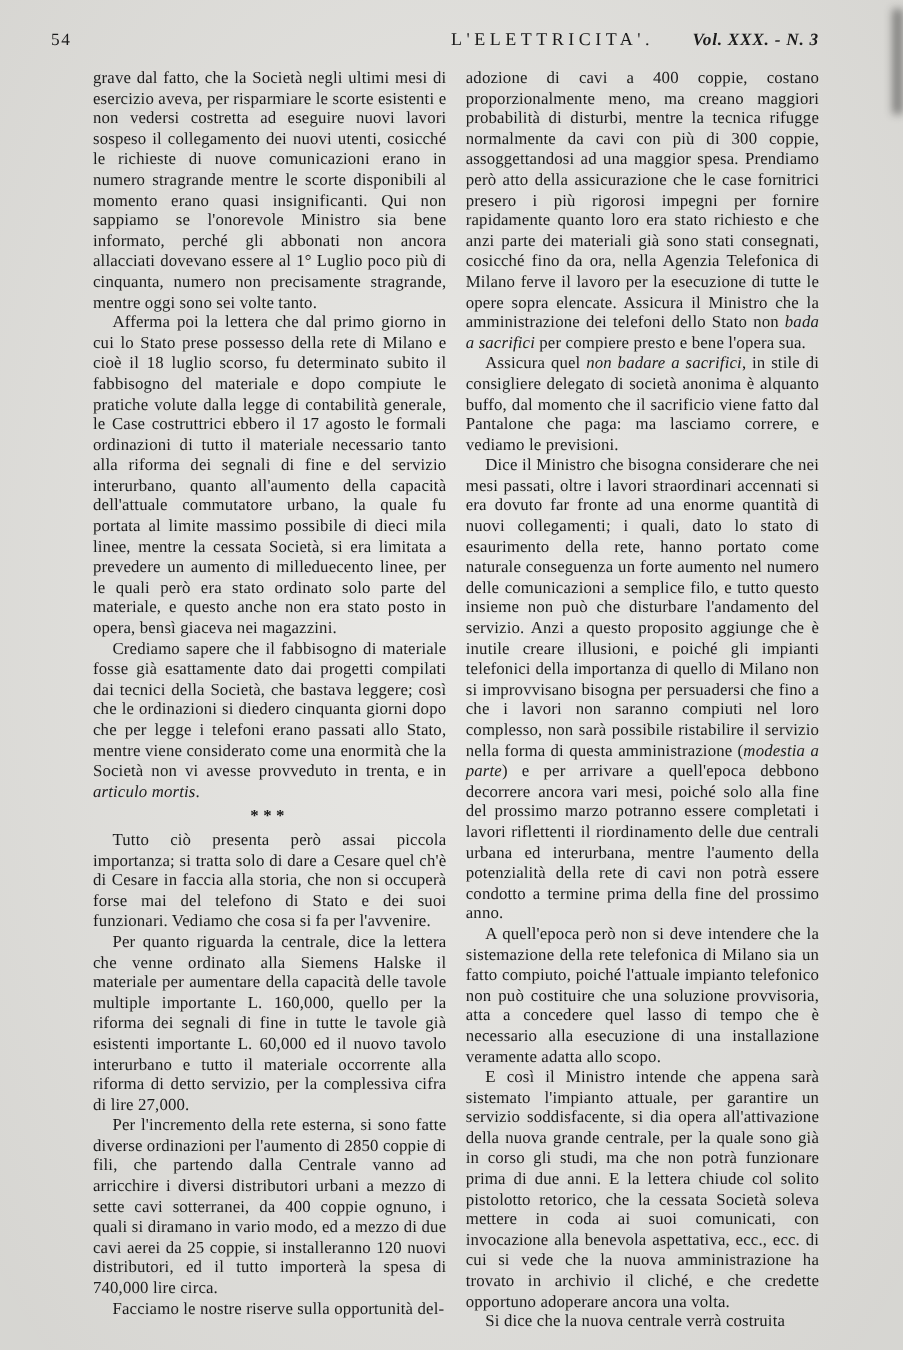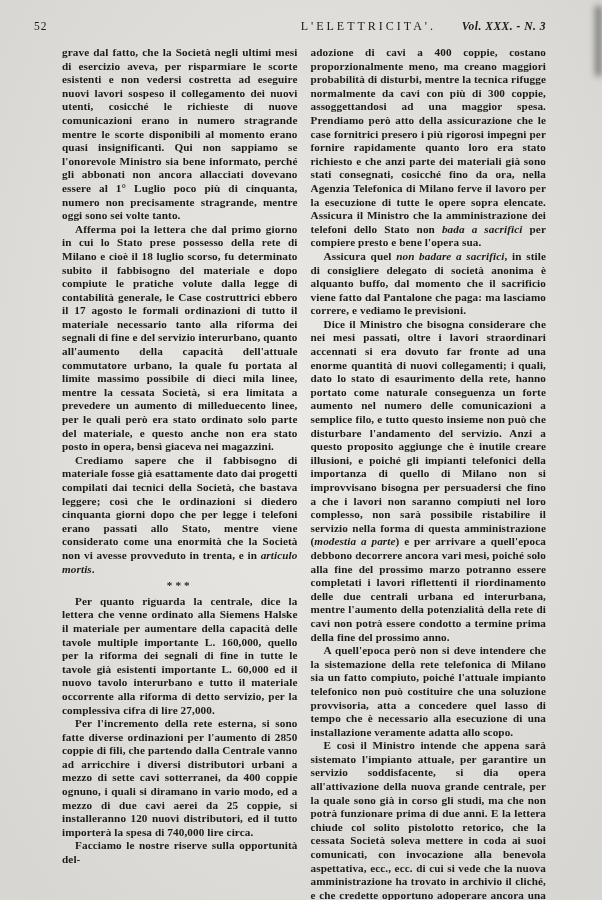--- a/index.html
+++ b/index.html
@@ -50,46 +50,46 @@
     gap: 13px;
     margin: 12px 56px 0 62px;
   }
   .column { flex: 1; min-width: 0; }
   .column p {
     margin: 0;
     font-size: 11.2px;
     line-height: 13.6px;
     text-align: justify;
     letter-spacing: 0.1px;
-    font-weight: bold;
   }
   .column p.indent { text-indent: 13px; }
   .column p.separator {
     text-align: center;
     text-indent: 0;
     letter-spacing: 3px;
     font-weight: bold;
     margin: 3px 0 2px 0;
   }
 </style>
 </head>
 <body>
 
 <div class="page">
   <div class="header">
-    <span class="page-number">52</span>
+    <span class="page-number">54</span>
     <span class="journal-title">L'ELETTRICITA'.</span>
     <span class="volume-issue">Vol. XXX. - N. 3</span>
   </div>
   <div class="columns">
     <div class="column">
         <p class=""><span>grave dal fatto, che la Società negli ultimi mesi di esercizio aveva, per risparmiare le scorte esistenti e non vedersi costretta ad eseguire nuovi lavori sospeso il collegamento dei nuovi utenti, cosicché le richieste di nuove comunicazioni erano in numero stragrande mentre le scorte disponibili al momento erano quasi insignificanti. Qui non sappiamo se l'onorevole Ministro sia bene informato, perché gli abbonati non ancora allacciati dovevano essere al 1° Luglio poco più di cinquanta, numero non precisamente stragrande, mentre oggi sono sei volte tanto.</span></p>
         <p class="indent"><span>Afferma poi la lettera che dal primo giorno in cui lo Stato prese possesso della rete di Milano e cioè il 18 luglio scorso, fu determinato subito il fabbisogno del materiale e dopo compiute le pratiche volute dalla legge di contabilità generale, le Case costruttrici ebbero il 17 agosto le formali ordinazioni di tutto il materiale necessario tanto alla riforma dei segnali di fine e del servizio interurbano, quanto all'aumento della capacità dell'attuale commutatore urbano, la quale fu portata al limite massimo possibile di dieci mila linee, mentre la cessata Società, si era limitata a prevedere un aumento di milleduecento linee, per le quali però era stato ordinato solo parte del materiale, e questo anche non era stato posto in opera, bensì giaceva nei magazzini.</span></p>
         <p class="indent"><span>Crediamo sapere che il fabbisogno di materiale fosse già esattamente dato dai progetti compilati dai tecnici della Società, che bastava leggere; così che le ordinazioni si diedero cinquanta giorni dopo che per legge i telefoni erano passati allo Stato, mentre viene considerato come una enormità che la Società non vi avesse provveduto in trenta, e in </span><span style="font-style: italic;">articulo mortis</span><span>.</span></p>
         <p class="separator">***</p>
+        <p class="indent"><span>Tutto ciò presenta però assai piccola importanza; si tratta solo di dare a Cesare quel ch'è di Cesare in faccia alla storia, che non si occuperà forse mai del telefono di Stato e dei suoi funzionari. Vediamo che cosa si fa per l'avvenire.</span></p>
         <p class="indent"><span>Per quanto riguarda la centrale, dice la lettera che venne ordinato alla Siemens Halske il materiale per aumentare della capacità delle tavole multiple importante L. 160,000, quello per la riforma dei segnali di fine in tutte le tavole già esistenti importante L. 60,000 ed il nuovo tavolo interurbano e tutto il materiale occorrente alla riforma di detto servizio, per la complessiva cifra di lire 27,000.</span></p>
         <p class="indent"><span>Per l'incremento della rete esterna, si sono fatte diverse ordinazioni per l'aumento di 2850 coppie di fili, che partendo dalla Centrale vanno ad arricchire i diversi distributori urbani a mezzo di sette cavi sotterranei, da 400 coppie ognuno, i quali si diramano in vario modo, ed a mezzo di due cavi aerei da 25 coppie, si installeranno 120 nuovi distributori, ed il tutto importerà la spesa di 740,000 lire circa.</span></p>
         <p class="indent"><span>Facciamo le nostre riserve sulla opportunità del-</span></p>
       </div>
     <div class="column">
         <p class=""><span>adozione di cavi a 400 coppie, costano proporzionalmente meno, ma creano maggiori probabilità di disturbi, mentre la tecnica rifugge normalmente da cavi con più di 300 coppie, assoggettandosi ad una maggior spesa. Prendiamo però atto della assicurazione che le case fornitrici presero i più rigorosi impegni per fornire rapidamente quanto loro era stato richiesto e che anzi parte dei materiali già sono stati consegnati, cosicché fino da ora, nella Agenzia Telefonica di Milano ferve il lavoro per la esecuzione di tutte le opere sopra elencate. Assicura il Ministro che la amministrazione dei telefoni dello Stato non </span><span style="font-style: italic;">bada a sacrifici</span><span> per compiere presto e bene l'opera sua.</span></p>
         <p class="indent"><span>Assicura quel </span><span style="font-style: italic;">non badare a sacrifici</span><span>, in stile di consigliere delegato di società anonima è alquanto buffo, dal momento che il sacrificio viene fatto dal Pantalone che paga: ma lasciamo correre, e vediamo le previsioni.</span></p>
         <p class="indent"><span>Dice il Ministro che bisogna considerare che nei mesi passati, oltre i lavori straordinari accennati si era dovuto far fronte ad una enorme quantità di nuovi collegamenti; i quali, dato lo stato di esaurimento della rete, hanno portato come naturale conseguenza un forte aumento nel numero delle comunicazioni a semplice filo, e tutto questo insieme non può che disturbare l'andamento del servizio. Anzi a questo proposito aggiunge che è inutile creare illusioni, e poiché gli impianti telefonici della importanza di quello di Milano non si improvvisano bisogna per persuadersi che fino a che i lavori non saranno compiuti nel loro complesso, non sarà possibile ristabilire il servizio nella forma di questa amministrazione (</span><span style="font-style: italic;">modestia a parte</span><span>) e per arrivare a quell'epoca debbono decorrere ancora vari mesi, poiché solo alla fine del prossimo marzo potranno essere completati i lavori riflettenti il riordinamento delle due centrali urbana ed interurbana, mentre l'aumento della potenzialità della rete di cavi non potrà essere condotto a termine prima della fine del prossimo anno.</span></p>
         <p class="indent"><span>A quell'epoca però non si deve intendere che la sistemazione della rete telefonica di Milano sia un fatto compiuto, poiché l'attuale impianto telefonico non può costituire che una soluzione provvisoria, atta a concedere quel lasso di tempo che è necessario alla esecuzione di una installazione veramente adatta allo scopo.</span></p>
         <p class="indent"><span>E così il Ministro intende che appena sarà sistemato l'impianto attuale, per garantire un servizio soddisfacente, si dia opera all'attivazione della nuova grande centrale, per la quale sono già in corso gli studi, ma che non potrà funzionare prima di due anni. E la lettera chiude col solito pistolotto retorico, che la cessata Società soleva mettere in coda ai suoi comunicati, con invocazione alla benevola aspettativa, ecc., ecc. di cui si vede che la nuova amministrazione ha trovato in archivio il cliché, e che credette opportuno adoperare ancora una volta.</span></p>

